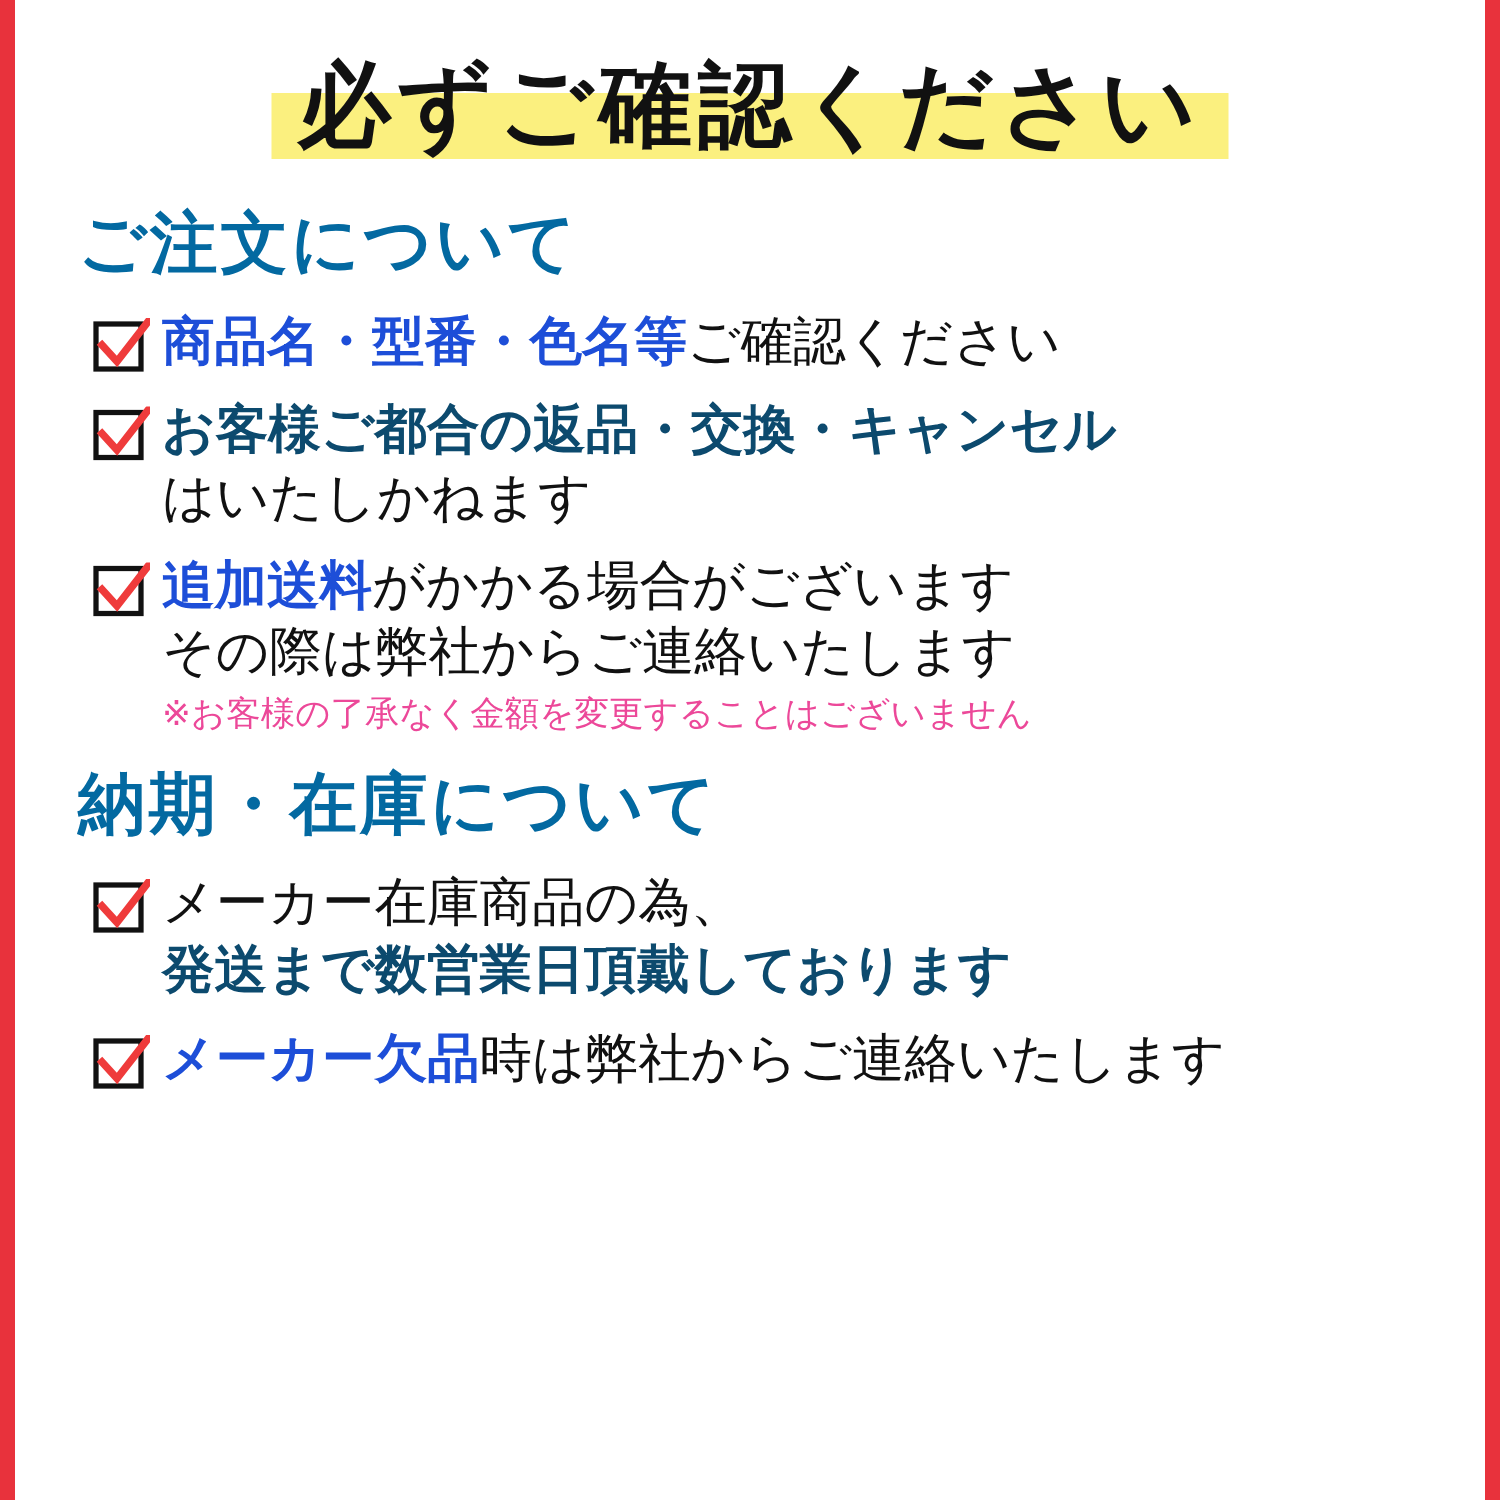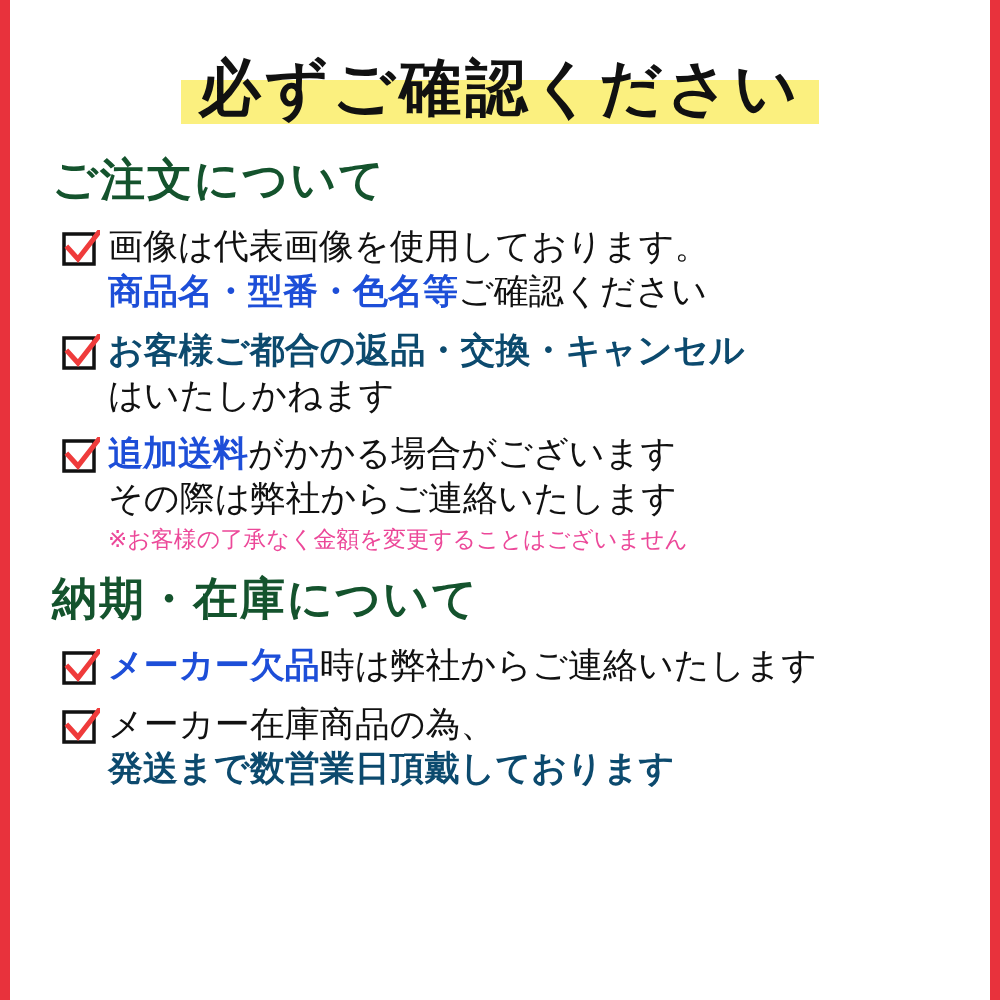--- a/index.html
+++ b/index.html
@@ -27,21 +27,21 @@
     position: relative;
     width: 980px;
     height: 1000px;
     box-sizing: border-box;
     padding: 0 24px;
   }
 
   
   .title-wrap {
     text-align: center;
-    padding-top: 52px;
+    padding-top: 34px;
     position: relative;
   }
   .title {
     display: inline-block;
     position: relative;
     font-size: 62px;
     font-weight: bold;
     letter-spacing: 4px;
     color: #111111;
     line-height: 1.1;
@@ -58,21 +58,21 @@
   }
   .title .txt {
     position: relative;
     z-index: 1;
   }
 
   
   .section-heading {
     font-size: 45px;
     font-weight: bold;
-    color: #14532d;
+    color: #0369a1;
     letter-spacing: 2px;
     margin: 22px 0 6px 18px;
   }
   .section-heading.second {
     margin-top: 14px;
   }
 
   
   .item {
     display: flex;
@@ -132,21 +132,20 @@
     <div class="section-heading">ご注文について</div>
 
     <div class="item">
       <span class="check">
         <svg width="38" height="38" viewBox="0 0 38 38">
           <rect x="2" y="4" width="30" height="30" fill="none" stroke="#111111" stroke-width="3.5"></rect>
           <path d="M6 18 L16 29 L37 2" fill="none" stroke="#ef3b3b" stroke-width="5" stroke-linecap="square"></path>
         </svg>
       </span>
       <span class="lines">
-        <div class="line">画像は代表画像を使用しております。</div>
         <div class="line"><span class="red">商品名・型番・色名等</span><span>ご確認ください</span></div>
       </span>
     </div>
 
     <div class="item">
       <span class="check">
         <svg width="38" height="38" viewBox="0 0 38 38">
           <rect x="2" y="4" width="30" height="30" fill="none" stroke="#111111" stroke-width="3.5"></rect>
           <path d="M6 18 L16 29 L37 2" fill="none" stroke="#ef3b3b" stroke-width="5" stroke-linecap="square"></path>
         </svg>
@@ -174,31 +173,31 @@
     <div class="section-heading second">納期・在庫について</div>
 
     <div class="item">
       <span class="check">
         <svg width="38" height="38" viewBox="0 0 38 38">
           <rect x="2" y="4" width="30" height="30" fill="none" stroke="#111111" stroke-width="3.5"></rect>
           <path d="M6 18 L16 29 L37 2" fill="none" stroke="#ef3b3b" stroke-width="5" stroke-linecap="square"></path>
         </svg>
       </span>
       <span class="lines">
-        <div class="line"><span class="red">メーカー欠品</span><span>時は弊社からご連絡いたします</span></div>
-      </span>
-    </div>
-
-    <div class="item">
-      <span class="check">
-        <svg width="38" height="38" viewBox="0 0 38 38">
-          <rect x="2" y="4" width="30" height="30" fill="none" stroke="#111111" stroke-width="3.5"></rect>
-          <path d="M6 18 L16 29 L37 2" fill="none" stroke="#ef3b3b" stroke-width="5" stroke-linecap="square"></path>
-        </svg>
-      </span>
-      <span class="lines">
         <div class="line">メーカー在庫商品の為、</div>
         <div class="line red">発送まで数営業日頂戴しております</div>
       </span>
     </div>
 
+    <div class="item">
+      <span class="check">
+        <svg width="38" height="38" viewBox="0 0 38 38">
+          <rect x="2" y="4" width="30" height="30" fill="none" stroke="#111111" stroke-width="3.5"></rect>
+          <path d="M6 18 L16 29 L37 2" fill="none" stroke="#ef3b3b" stroke-width="5" stroke-linecap="square"></path>
+        </svg>
+      </span>
+      <span class="lines">
+        <div class="line"><span class="red">メーカー欠品</span><span>時は弊社からご連絡いたします</span></div>
+      </span>
+    </div>
+
   </div>
 </div>
 
 </body></html>

